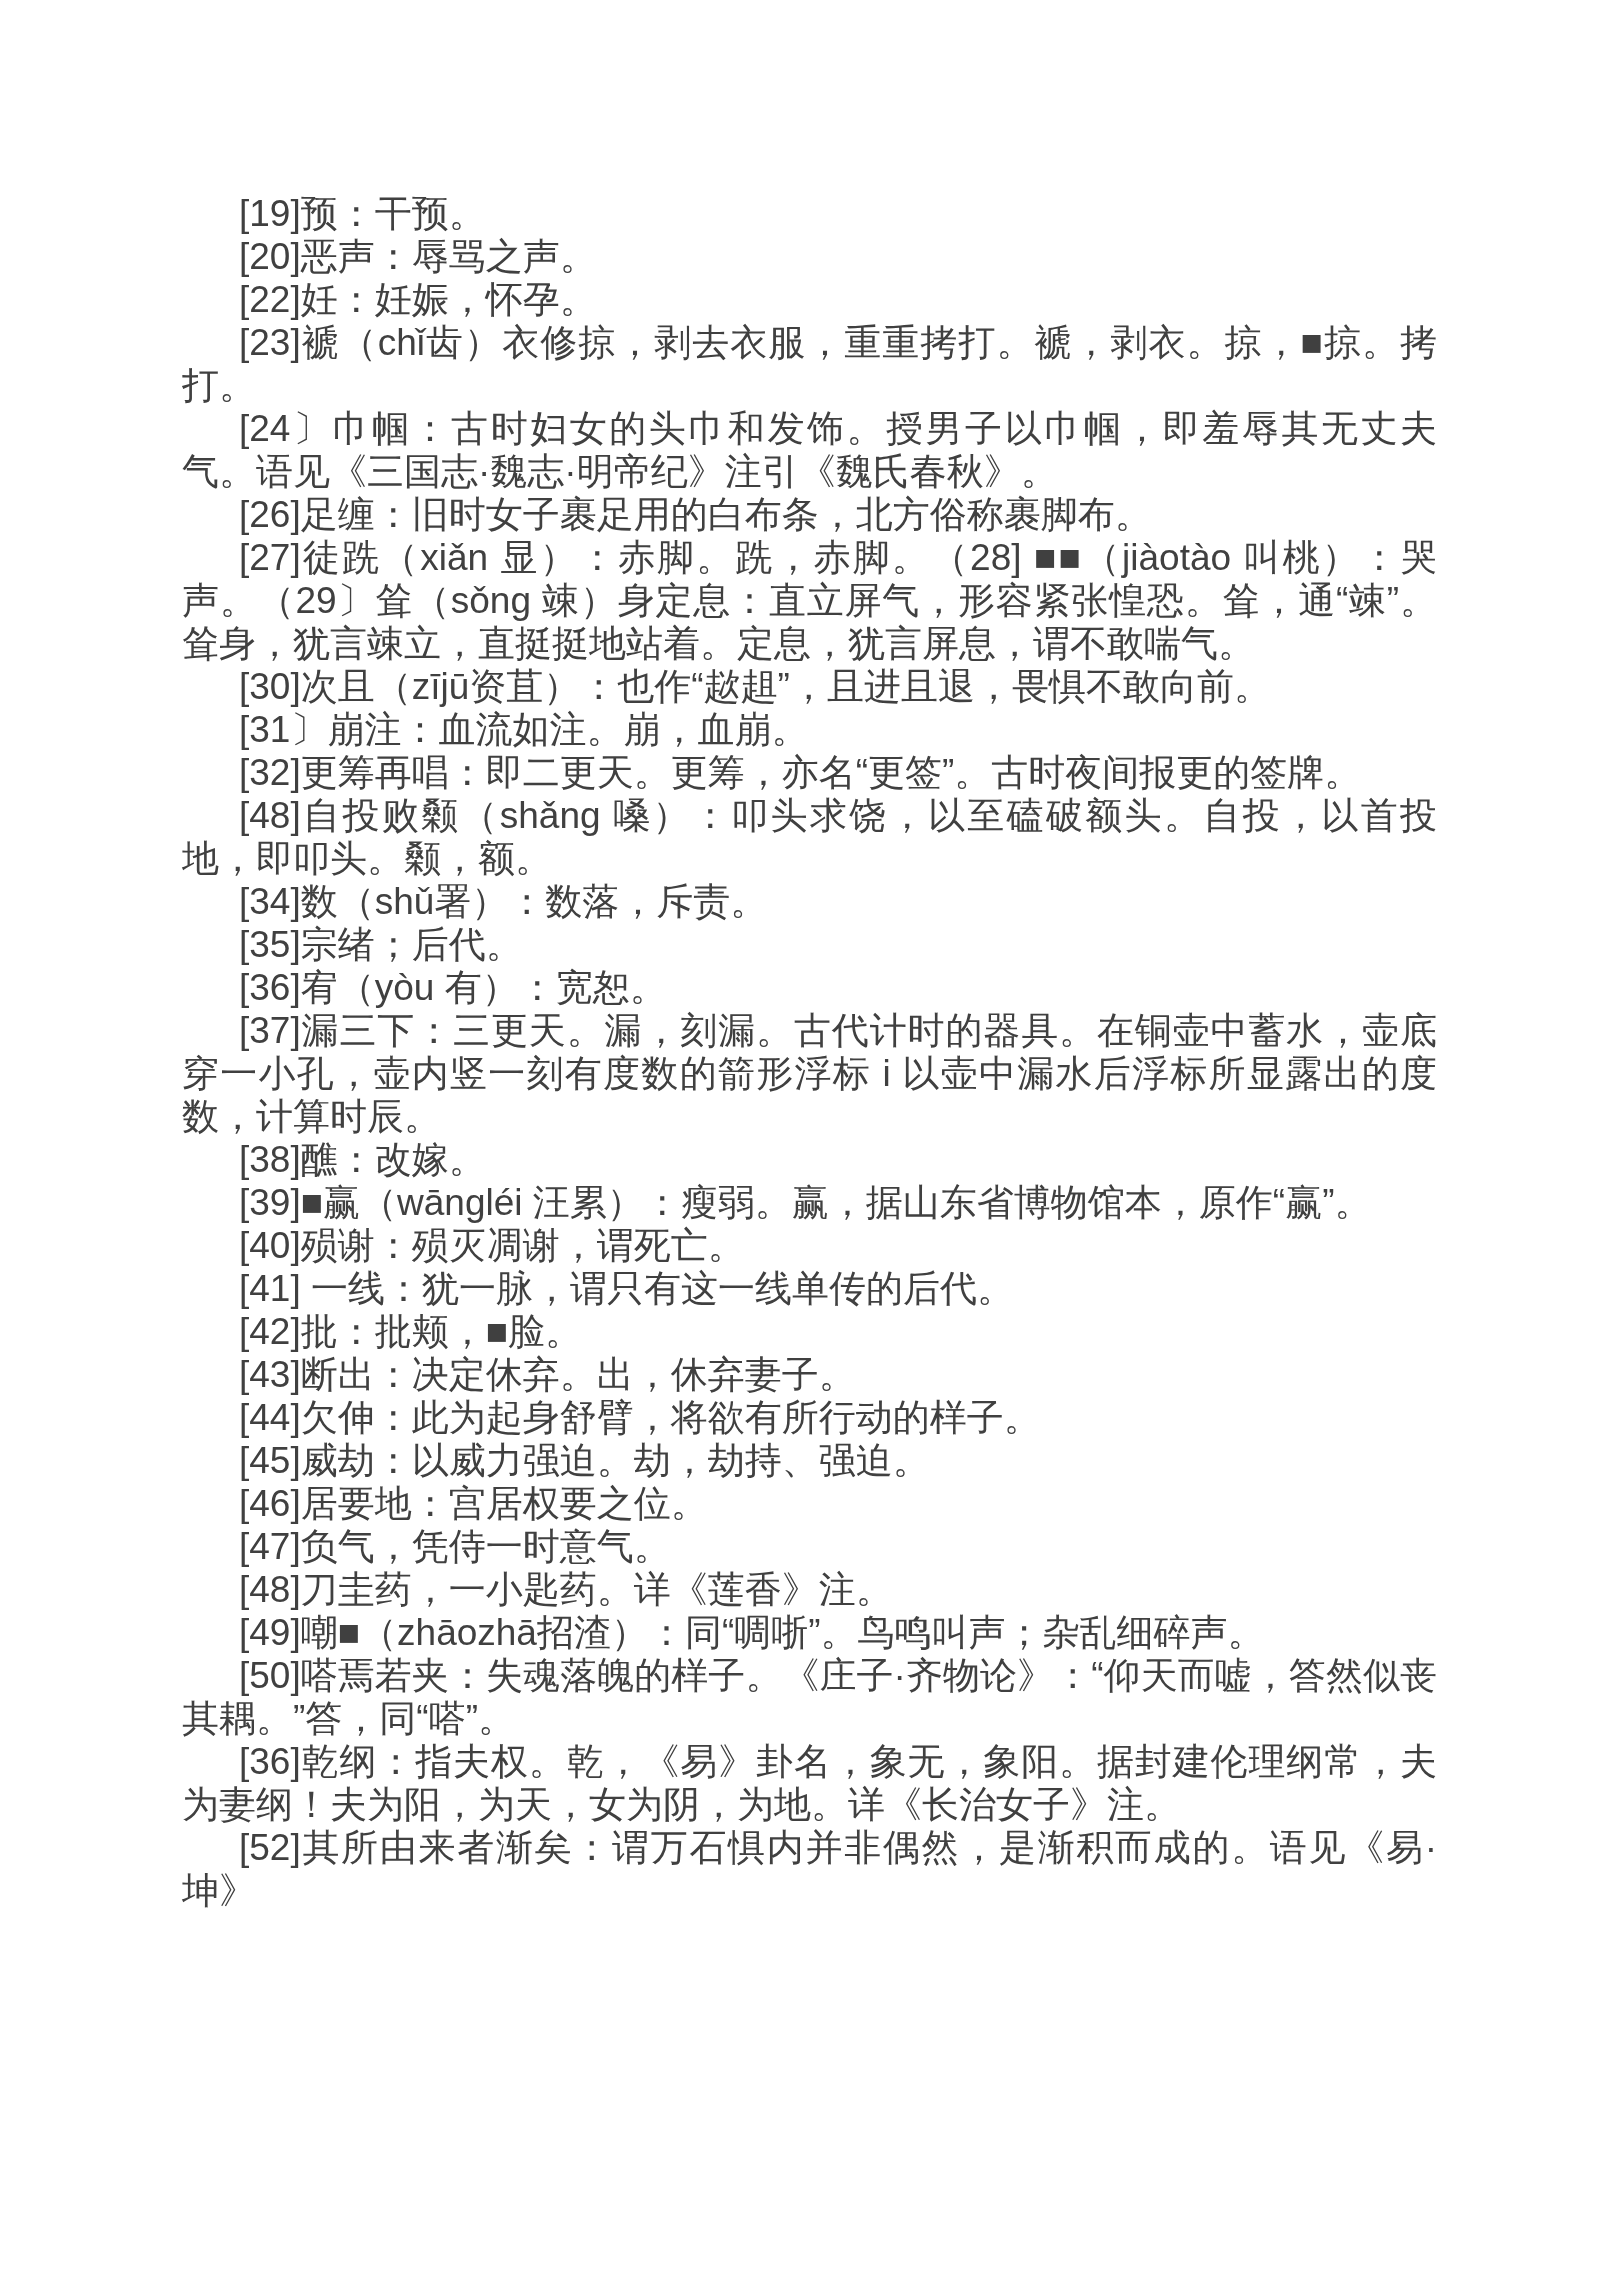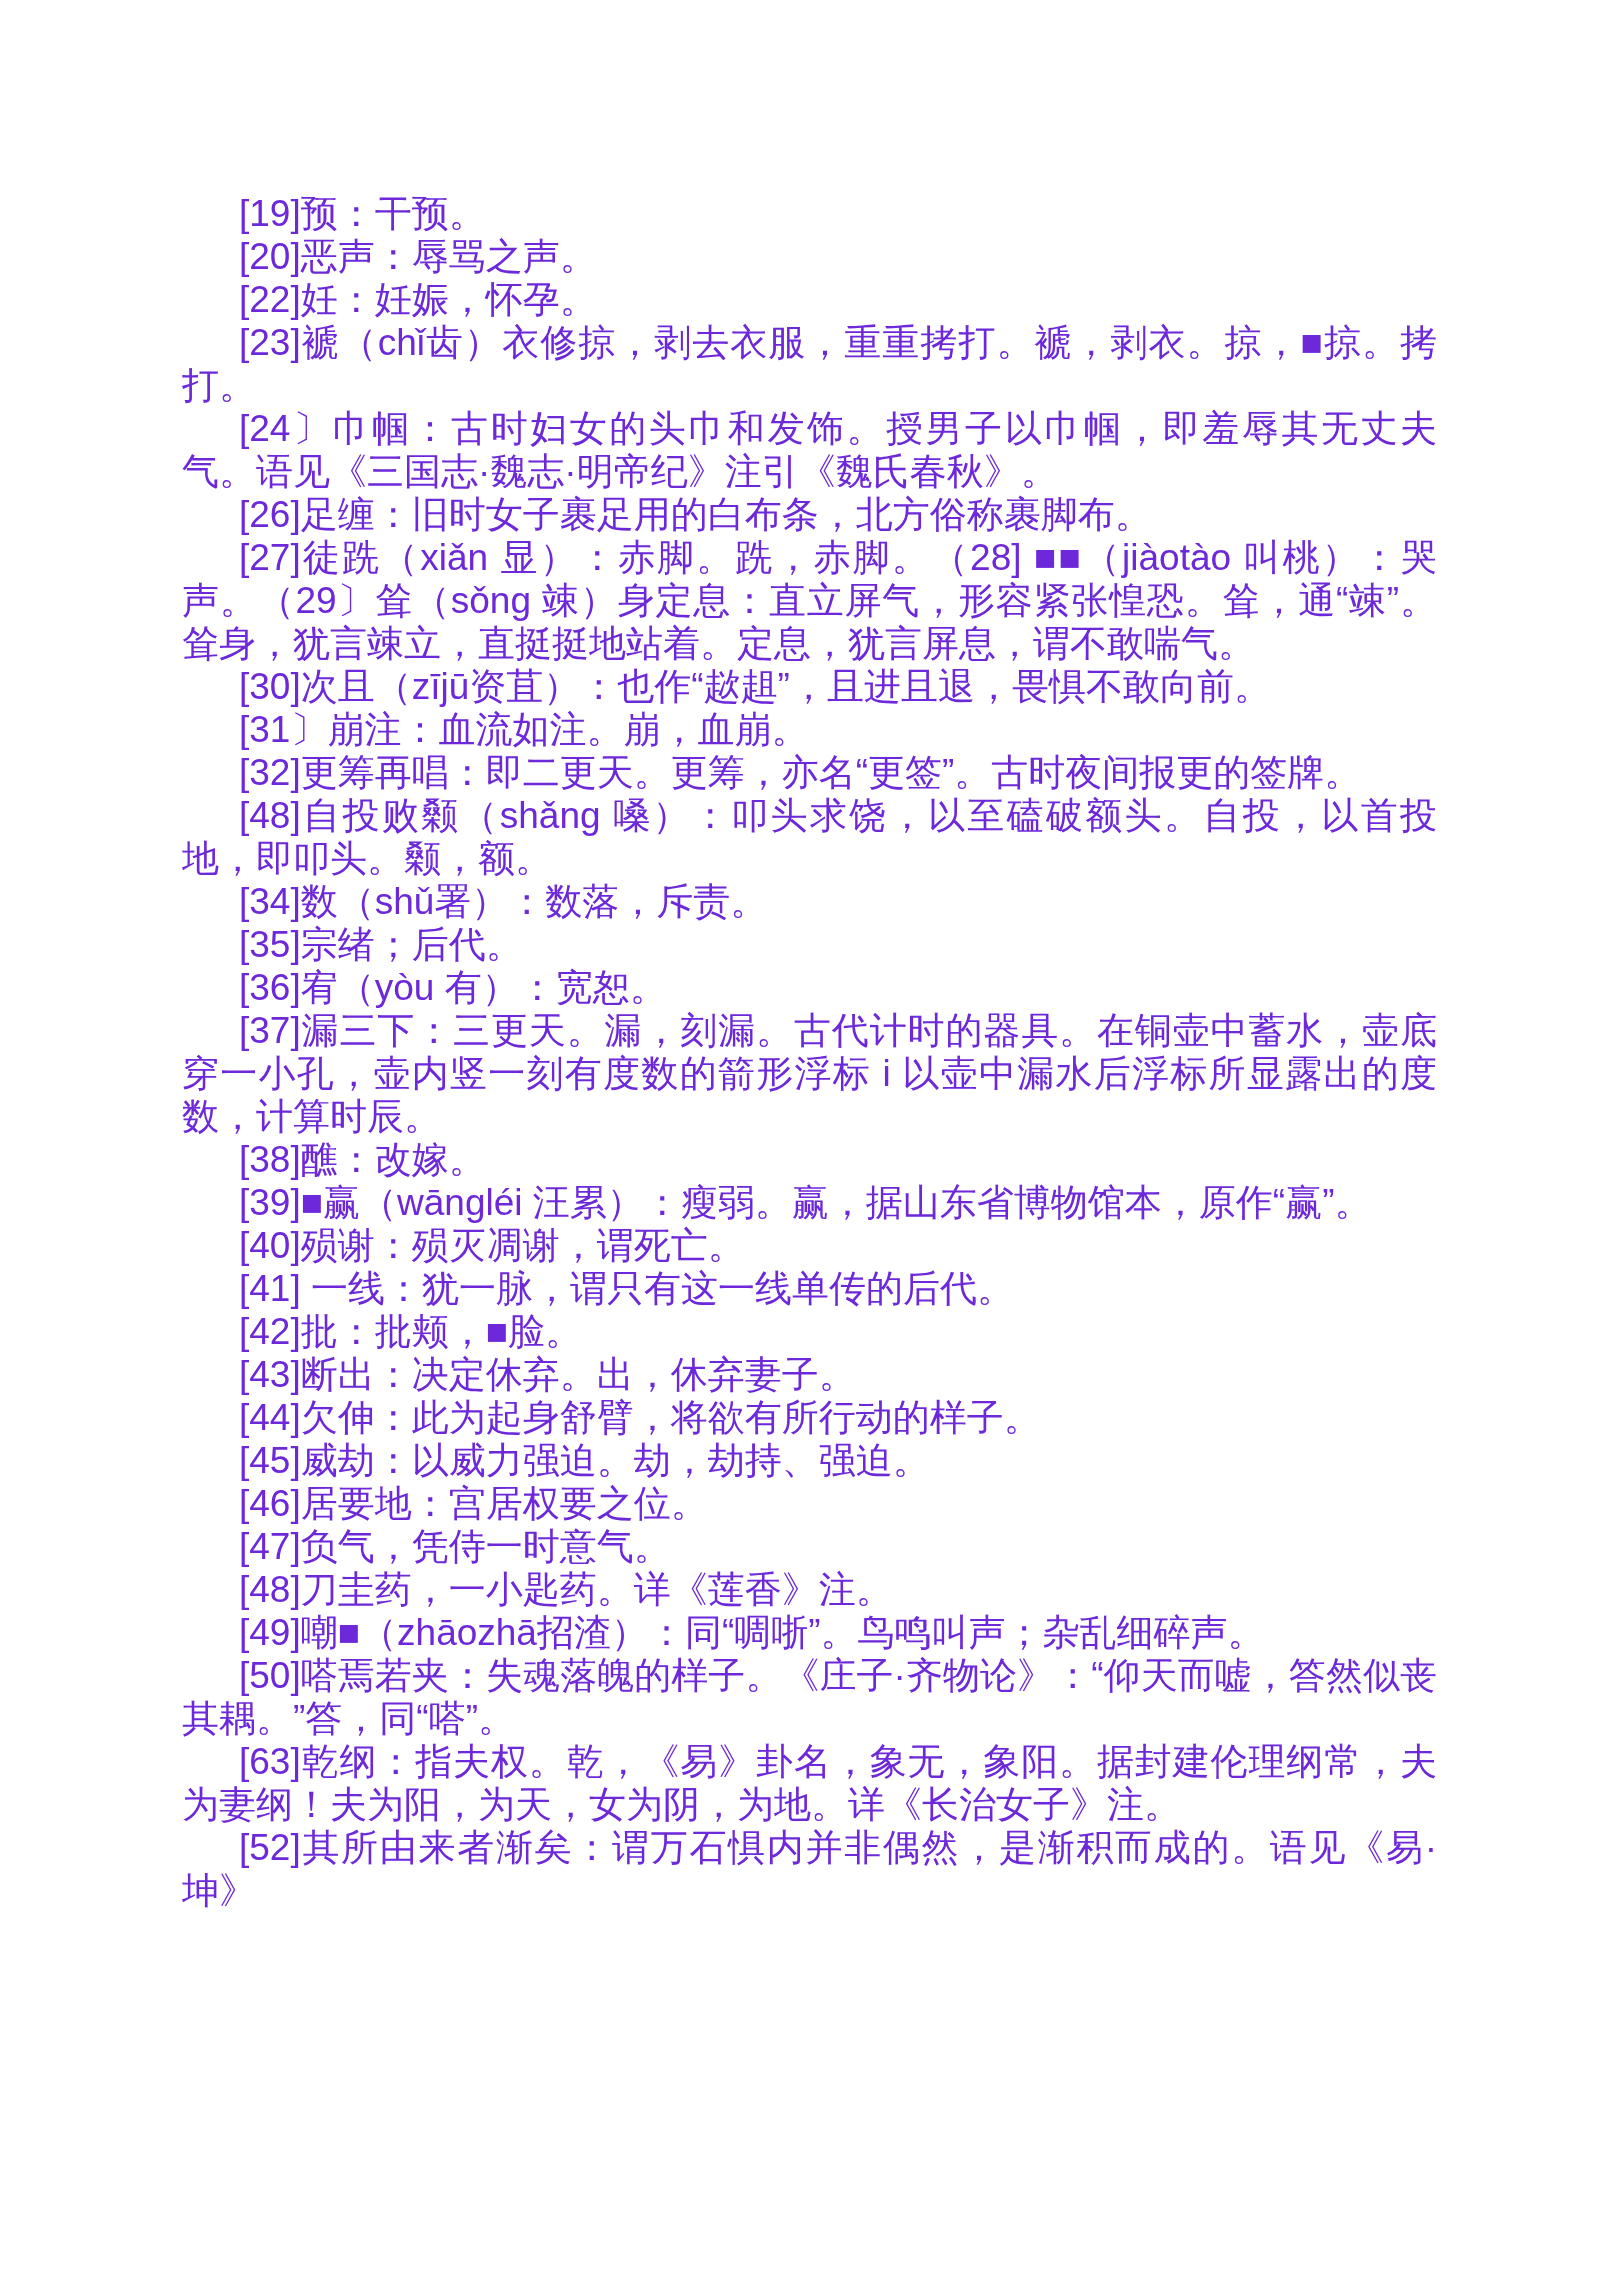--- a/index.html
+++ b/index.html
@@ -25,21 +25,21 @@
     top: 192px;
     width: 1255px;
     color: #000000;
   }
   p.note {
     margin: 0;
     padding: 0;
     font-size: 37px;
     line-height: 43px;
     font-weight: 400;
-    color: #6d28d9;
+    color: #404040;
     text-align: justify;
     text-indent: 57px;
     word-break: break-all;
     overflow-wrap: break-word;
   }
 </style>
 </head>
 <body>
 
 <div class="page">
@@ -65,17 +65,17 @@
       <p class="note">[41] 一线：犹一脉，谓只有这一线单传的后代。</p>
       <p class="note">[42]批：批颊，■脸。</p>
       <p class="note">[43]断出：决定休弃。出，休弃妻子。</p>
       <p class="note">[44]欠伸：此为起身舒臂，将欲有所行动的样子。</p>
       <p class="note">[45]威劫：以威力强迫。劫，劫持、强迫。</p>
       <p class="note">[46]居要地：宫居权要之位。</p>
       <p class="note">[47]负气，凭侍一时意气。</p>
       <p class="note">[48]刀圭药，一小匙药。详《莲香》注。</p>
       <p class="note">[49]嘲■（zhāozhā招渣）：同“啁哳”。鸟鸣叫声；杂乱细碎声。</p>
       <p class="note">[50]嗒焉若夹：失魂落魄的样子。《庄子·齐物论》：“仰天而嘘，答然似丧其耦。”答，同“嗒”。</p>
-      <p class="note">[63]乾纲：指夫权。乾，《易》卦名，象无，象阳。据封建伦理纲常，夫为妻纲！夫为阳，为天，女为阴，为地。详《长治女子》注。</p>
+      <p class="note">[36]乾纲：指夫权。乾，《易》卦名，象无，象阳。据封建伦理纲常，夫为妻纲！夫为阳，为天，女为阴，为地。详《长治女子》注。</p>
       <p class="note">[52]其所由来者渐矣：谓万石惧内并非偶然，是渐积而成的。语见《易·坤》</p>
     </div>
 </div>
 
 
 </body></html>

